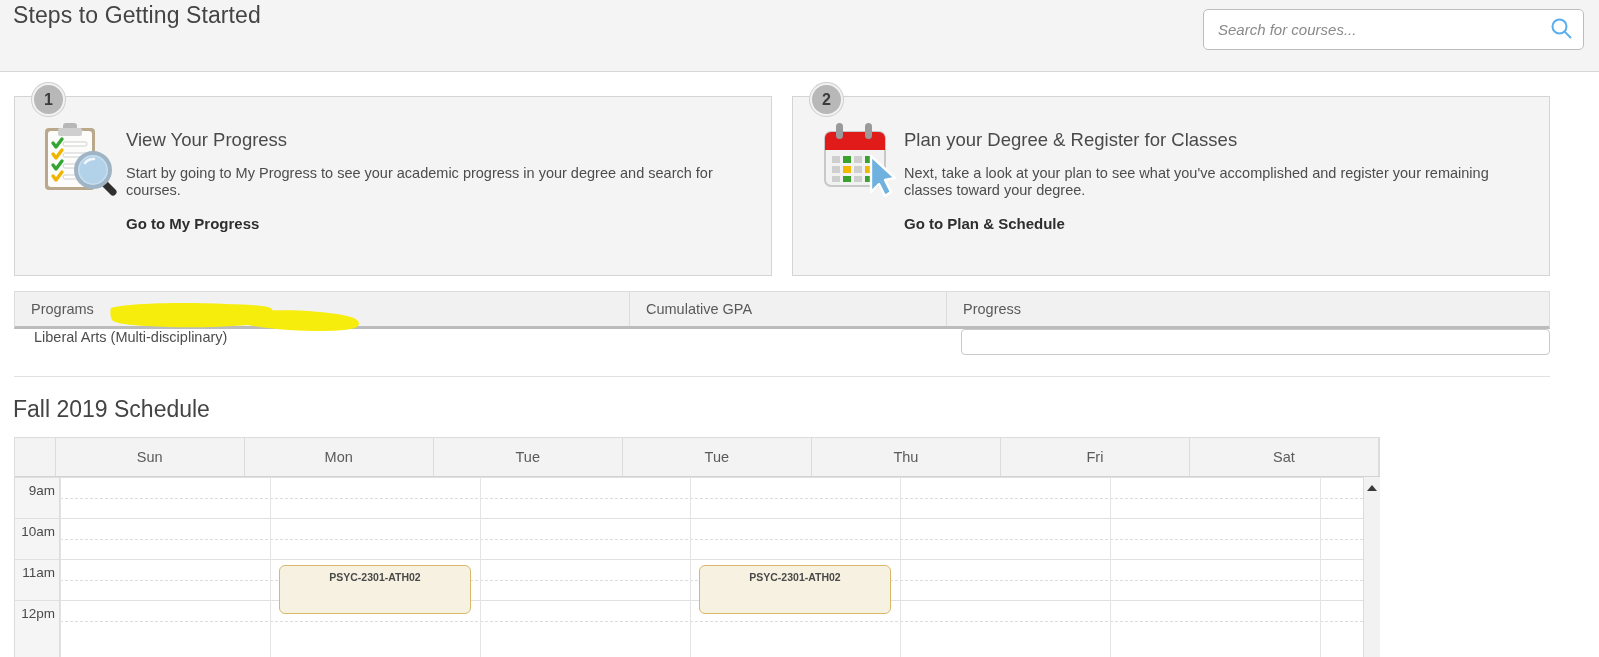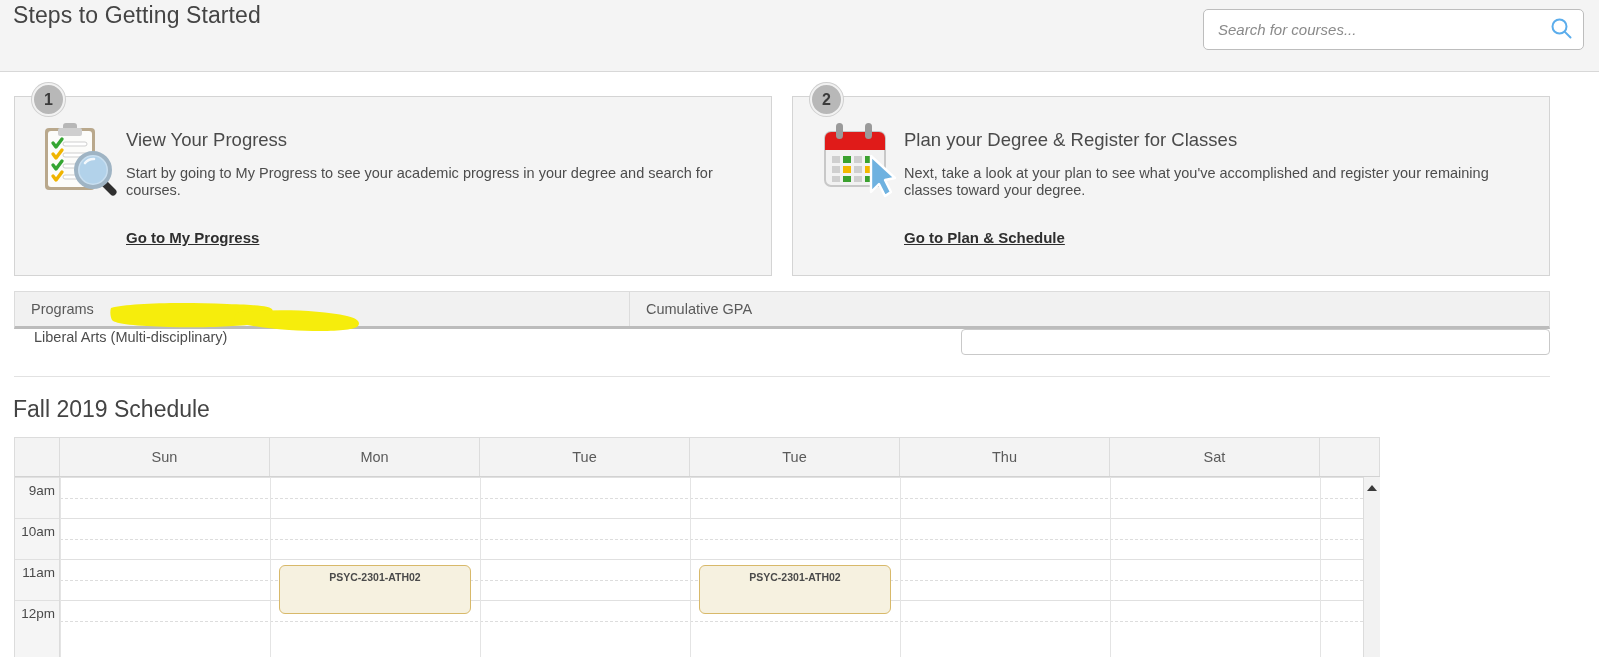--- a/index.html
+++ b/index.html
@@ -110,25 +110,24 @@
   .step-desc {
     font-size: 14.5px;
     color: #4d4d4d;
     line-height: 1.14;
     margin: 0;
     max-width: 640px;
   }
   .step-link {
     display: inline-block;
     position: relative;
-    margin-top: 31px;
+    margin-top: 17px;
     font-size: 15px;
     font-weight: 700;
     color: #2e2e2e;
-    text-decoration: underline;
     cursor: pointer;
     z-index: 3;
   }
   
   .highlighter {
     position: absolute;
     left: 94px; top: 201px;
     width: 253px; height: 38px;
     z-index: 2;
     pointer-events: none;
@@ -372,20 +371,21 @@
       <div class="step-desc">Next, take a look at your plan to see what you've accomplished and register your remaining classes toward your degree.</div>
       <a class="step-link">Go to Plan &amp; Schedule</a>
     </div>
   </div>
 </div>
 
 <div class="programs-table">
   <div class="pt-head">
     <div class="pt-cell pt-col-prog">Programs</div>
     <div class="pt-cell pt-col-gpa">Cumulative GPA</div>
+    <div class="pt-cell pt-col-prog2">Progress</div>
   </div>
   <div class="pt-row">
     <div class="pt-cell pt-col-prog">
       <span class="pt-prog-name">Liberal Arts (Multi-disciplinary)</span>
     </div>
     <div class="pt-cell pt-col-gpa"></div>
     <div class="pt-cell pt-col-prog2">
       <div class="progress-track">
         <div class="progress-fill" id="progress-fill" style="width: 0%;"></div>
       </div>
@@ -396,20 +396,21 @@
 <div class="sched-title">Fall 2019 Schedule</div>
 
 <div class="calendar">
   <div class="cal-head" id="cal-head">
     <div class="cal-gutter-head"></div>
   <div class="cal-day-head">Sun</div>
       <div class="cal-day-head">Mon</div>
       <div class="cal-day-head">Tue</div>
       <div class="cal-day-head">Tue</div>
       <div class="cal-day-head">Thu</div>
+      <div class="cal-day-head">Fri</div>
       <div class="cal-day-head">Sat</div>
       <div class="cal-scroll-head"></div>
     </div>
   <div class="cal-body">
     <div class="cal-gutter" id="cal-gutter">
         <div class="cal-hour-label" style="top: 6px;">9am</div>
         <div style="position: absolute; left: 0px; right: 0px; top: 0px; border-top: 1px solid rgb(224, 224, 224);"></div>
         <div class="cal-hour-label" style="top: 47px;">10am</div>
         <div style="position: absolute; left: 0px; right: 0px; top: 41px; border-top: 1px solid rgb(224, 224, 224);"></div>
         <div class="cal-hour-label" style="top: 88px;">11am</div>

